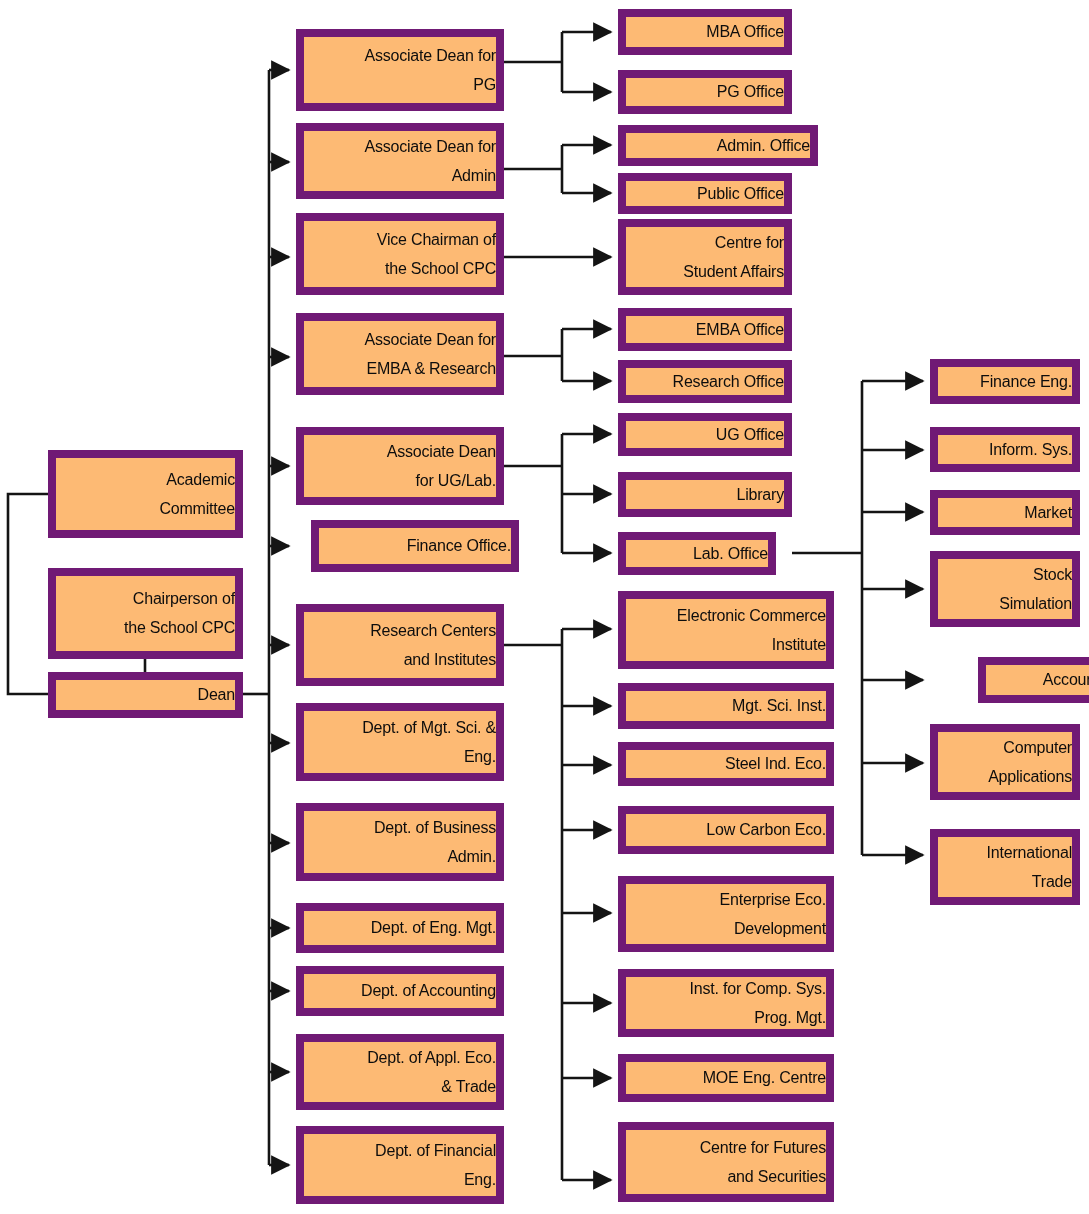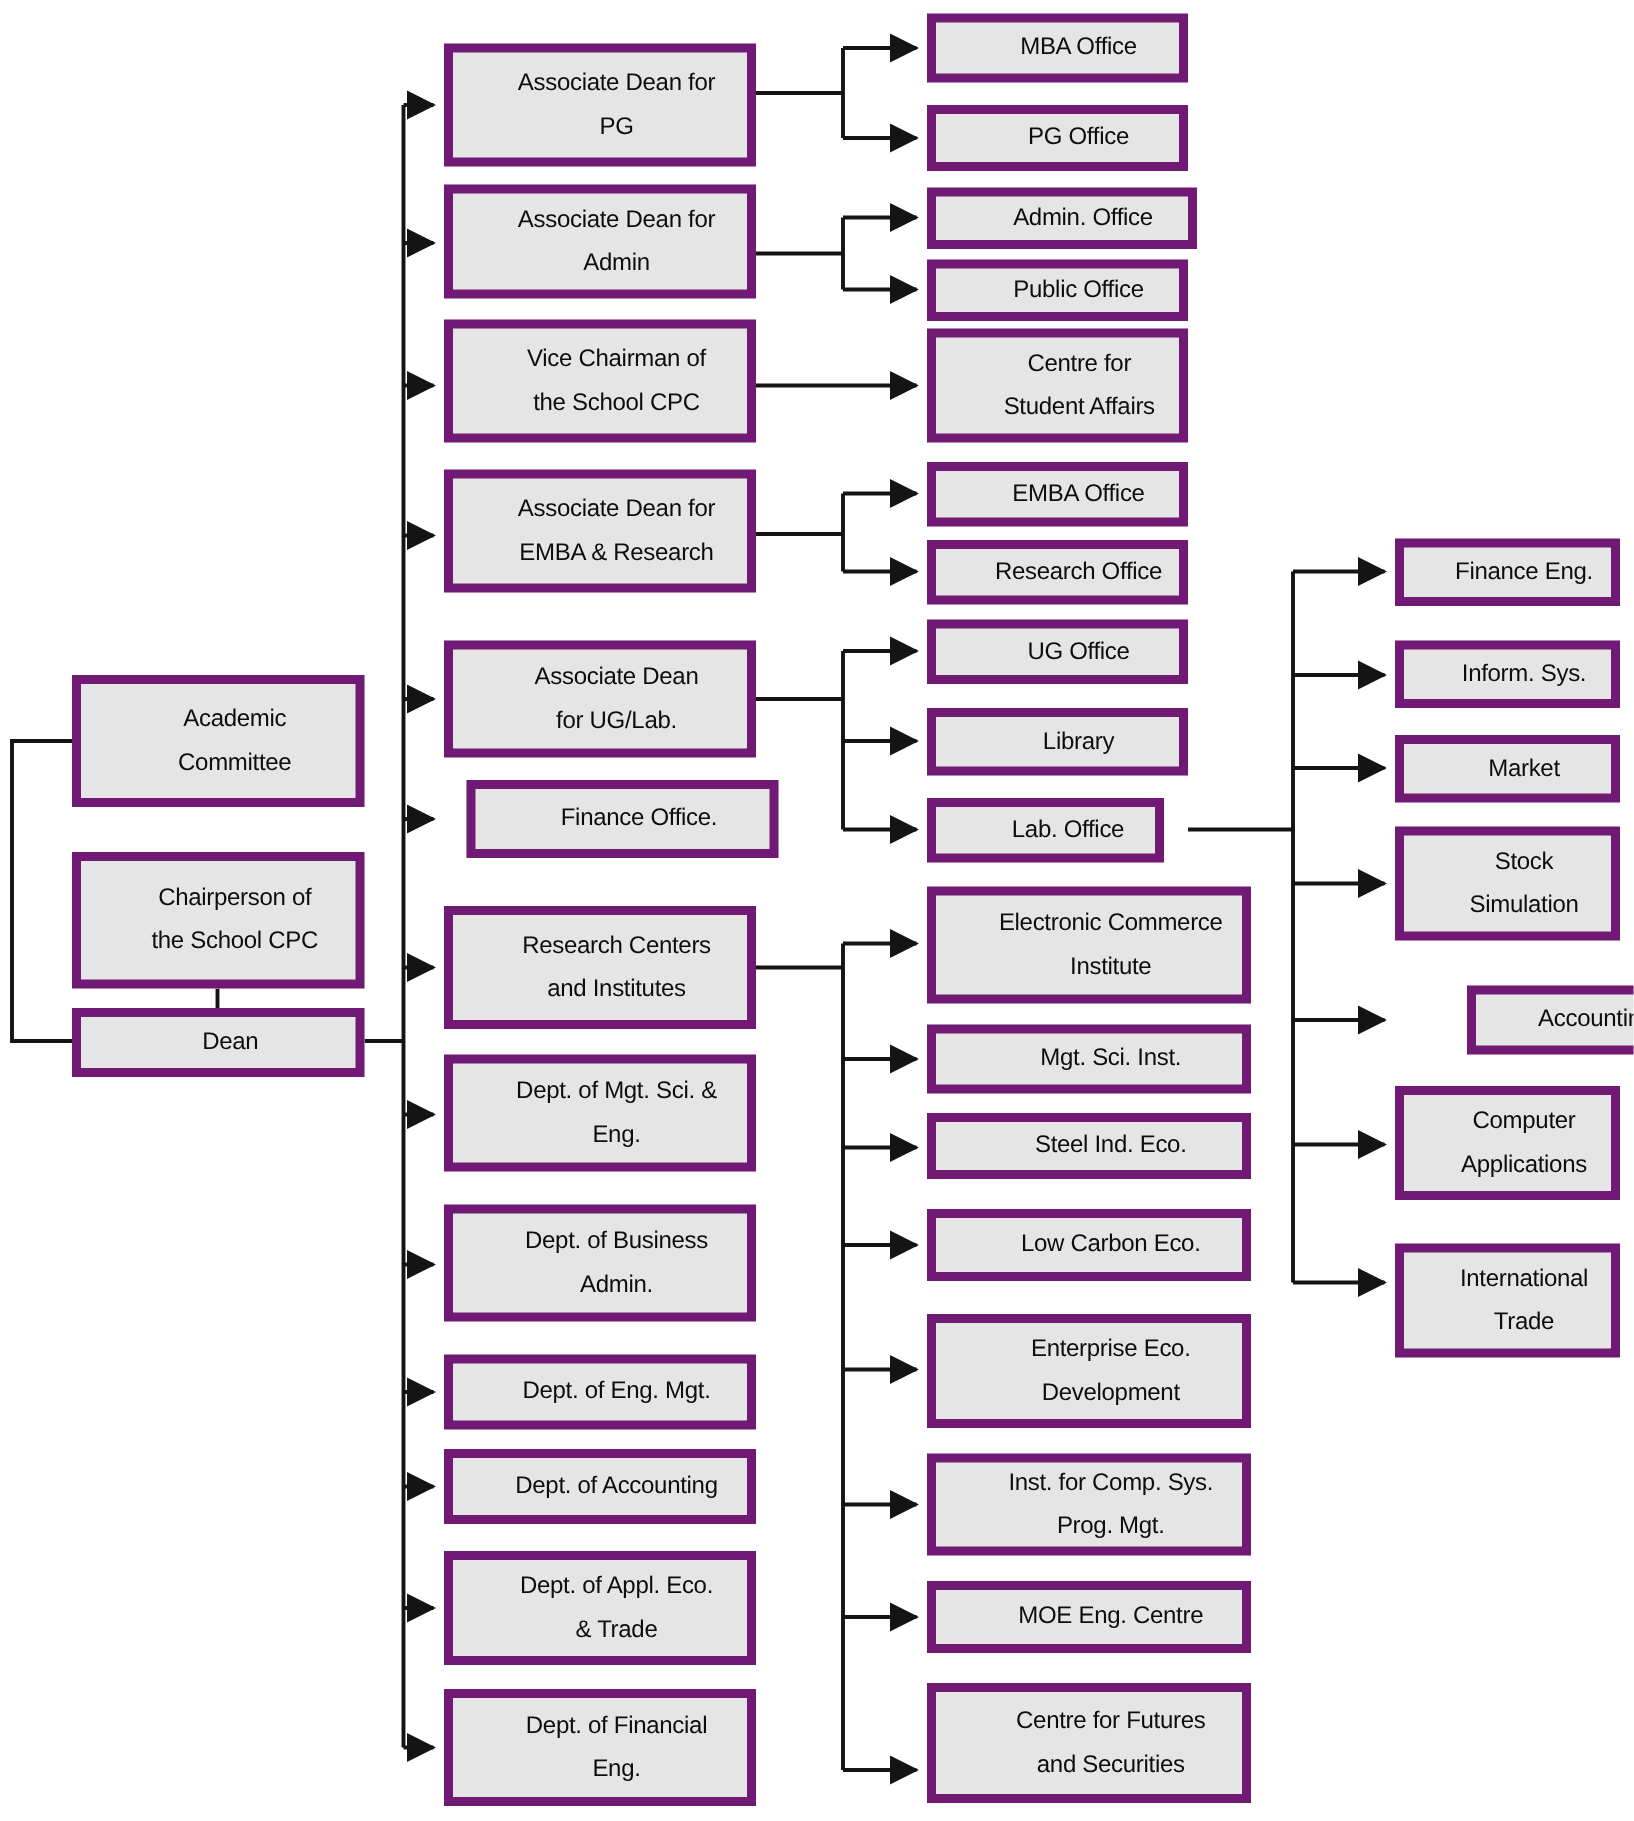--- a/index.html
+++ b/index.html
@@ -17,26 +17,26 @@
   #chart-svg {
     position: absolute;
     left: 0;
     top: 0;
     width: 1089px;
     height: 1214px;
   }
   .node-box {
     position: absolute;
     box-sizing: border-box;
-    border: 6px solid #701a75;
-    background: #e5e5e5;
+    border: 8px solid #701a75;
+    background: #fdba74;
     display: flex;
     flex-direction: column;
     justify-content: center;
-    align-items: center;
+    align-items: flex-end;
     overflow: hidden;
   }
   .node-label {
     font-family: "Liberation Sans", sans-serif;
     font-size: 16px;
     line-height: 1.0;
     color: #0d0d0d;
     white-space: nowrap;
     letter-spacing: -0.2px;
   }
@@ -205,21 +205,21 @@
   </div>
 
   <div class="node-box pad-lg single" style="left:618px; top:9px; width:174px; height:46px;">
     <span class="node-label">MBA Office</span>
   </div>
 
   <div class="node-box pad-lg single" style="left:618px; top:70px; width:174px; height:44px;">
     <span class="node-label">PG Office</span>
   </div>
 
-  <div class="node-box pad-lg single" style="left:618px; top:125px; width:180px; height:41px;">
+  <div class="node-box pad-lg single" style="left:618px; top:125px; width:200px; height:41px;">
     <span class="node-label">Admin. Office</span>
   </div>
 
   <div class="node-box pad-lg single" style="left:618px; top:173px; width:174px; height:41px;">
     <span class="node-label">Public Office</span>
   </div>
 
   <div class="node-box pad-sm" style="left:618px; top:219px; width:174px; height:76px;">
     <span class="node-label">Centre for</span>
     <span class="node-label">Student Affairs</span>

